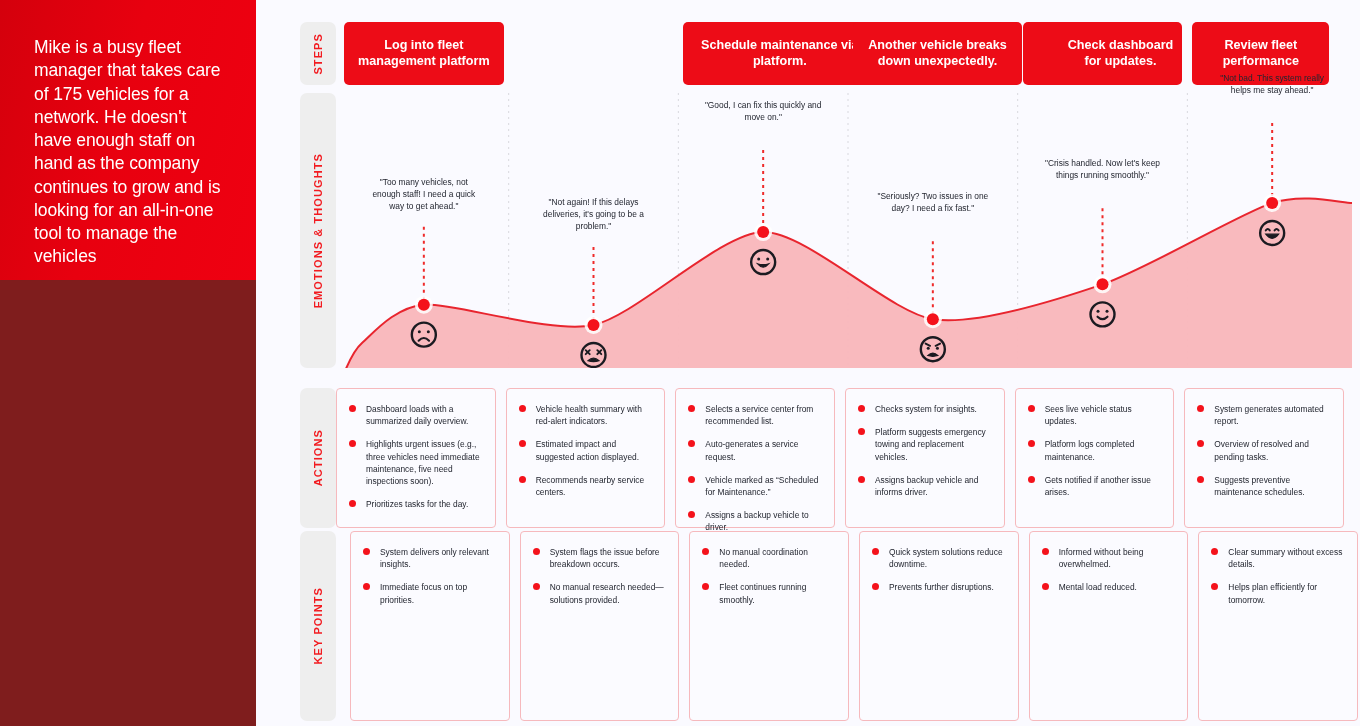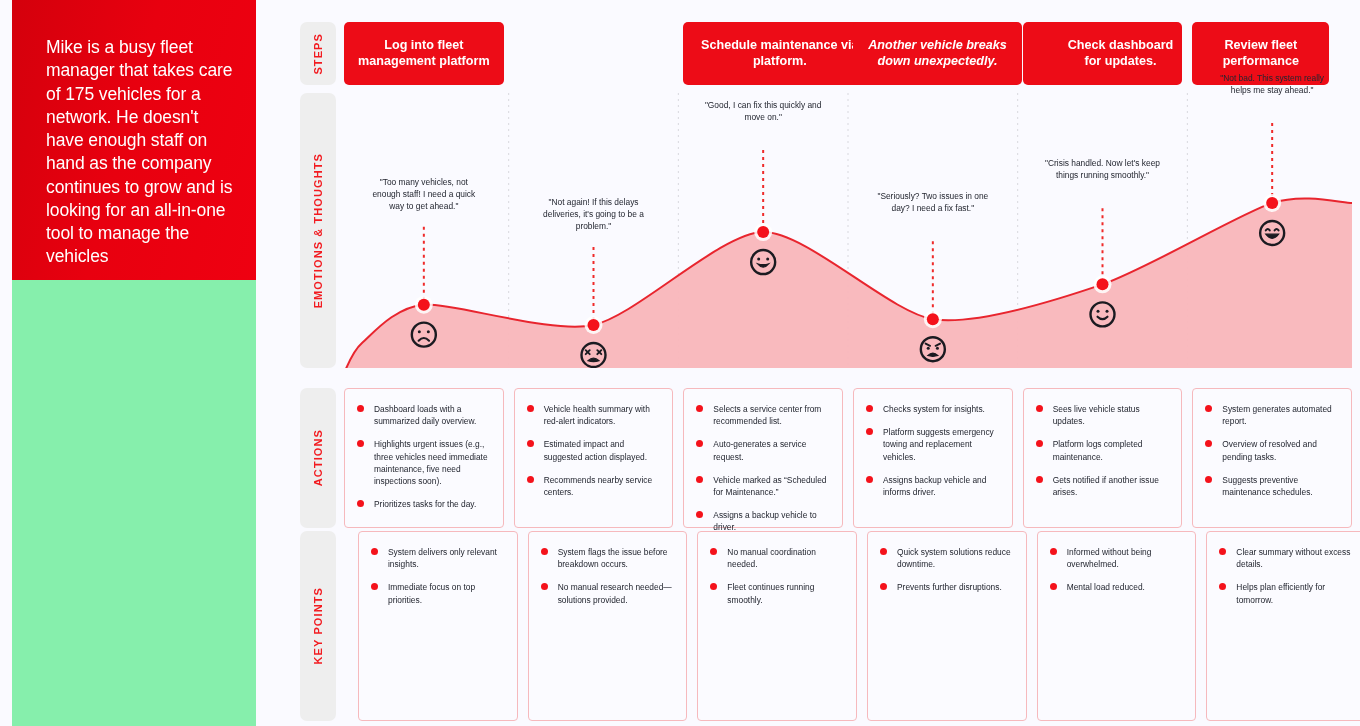--- a/index.html
+++ b/index.html
@@ -12,23 +12,23 @@
   }
   #root {
     position: relative;
     width: 1360px; height: 726px;
     background: #fafaff;
   }
 
   
   .persona-col {
     position: absolute;
-    left: 12px; top: 0;
+    left: 0; top: 0;
     width: 256px; height: 726px;
-    background: #86efac;
+    background: #7f1d1d;
   }
   .persona-card {
     position: absolute;
     left: 0; top: 0;
     width: 256px; height: 280px;
     background: #e8000f;
     background: linear-gradient(105deg, #d4000c 0%, #e8000f 45%, #ef0011 100%);
   }
   .persona-text {
     position: absolute;
@@ -107,21 +107,21 @@
   .quote {
     position: absolute;
     text-align: center;
     font-size: 8.4px;
     line-height: 1.42;
     color: #232630;
     font-weight: 400;
   }
 
   
-  .cards-row { position: absolute; left: 88px; width: 852px; }
+  .cards-row { position: absolute; left: 80px; width: 852px; }
   .cards-actions   { top: 388px; height: 140px; }
   .cards-keypoints { top: 531px; height: 190px; margin-left: 14px; }
   .info-card {
     position: absolute;
     top: 0; height: 100%;
     background: #fbfbff;
     border: 1px solid #f6b9bd;
     border-radius: 4px;
     box-sizing: border-box;
     padding: 14px 13px 8px 11px;
@@ -164,21 +164,21 @@
     <div class="rowlabel rl-actions">
       <span>ACTIONS</span>
     </div>
     <div class="rowlabel rl-keypoints">
       <span>KEY POINTS</span>
     </div>
 
     <div class="steps-row" id="steps-row">
         <div class="step-card" style="left: 0px; width: 159.667px;">Log into fleet management platform</div>
         <div class="step-card" style="left: 339.333px; width: 193px;">Schedule maintenance via platform.</div>
-        <div class="step-card" style="left: 509px; width: 169px; font-style: italic;">Another vehicle breaks down unexpectedly.</div>
+        <div class="step-card" style="left: 509px; width: 169px;">Another vehicle breaks down unexpectedly.</div>
         <div class="step-card" style="left: 678.667px; width: 159.667px; padding-left: 44px;">Check dashboard for updates.</div>
         <div class="step-card" style="left: 848.333px; width: 137px;">Review fleet performance</div>
       </div>
 
     <div class="chart-wrap" id="chart-wrap">
       <svg class="chart-svg" id="chart-svg" width="1008" height="275">
           <line x1="164.66666666666666" y1="0" x2="164.66666666666666" y2="275" stroke="#d8d8de" stroke-width="1" stroke-dasharray="2 4"></line>
           <line x1="334.3333333333333" y1="0" x2="334.3333333333333" y2="275" stroke="#d8d8de" stroke-width="1" stroke-dasharray="2 4"></line>
           <line x1="504" y1="0" x2="504" y2="275" stroke="#d8d8de" stroke-width="1" stroke-dasharray="2 4"></line>
           <line x1="673.6666666666666" y1="0" x2="673.6666666666666" y2="275" stroke="#d8d8de" stroke-width="1" stroke-dasharray="2 4"></line>

